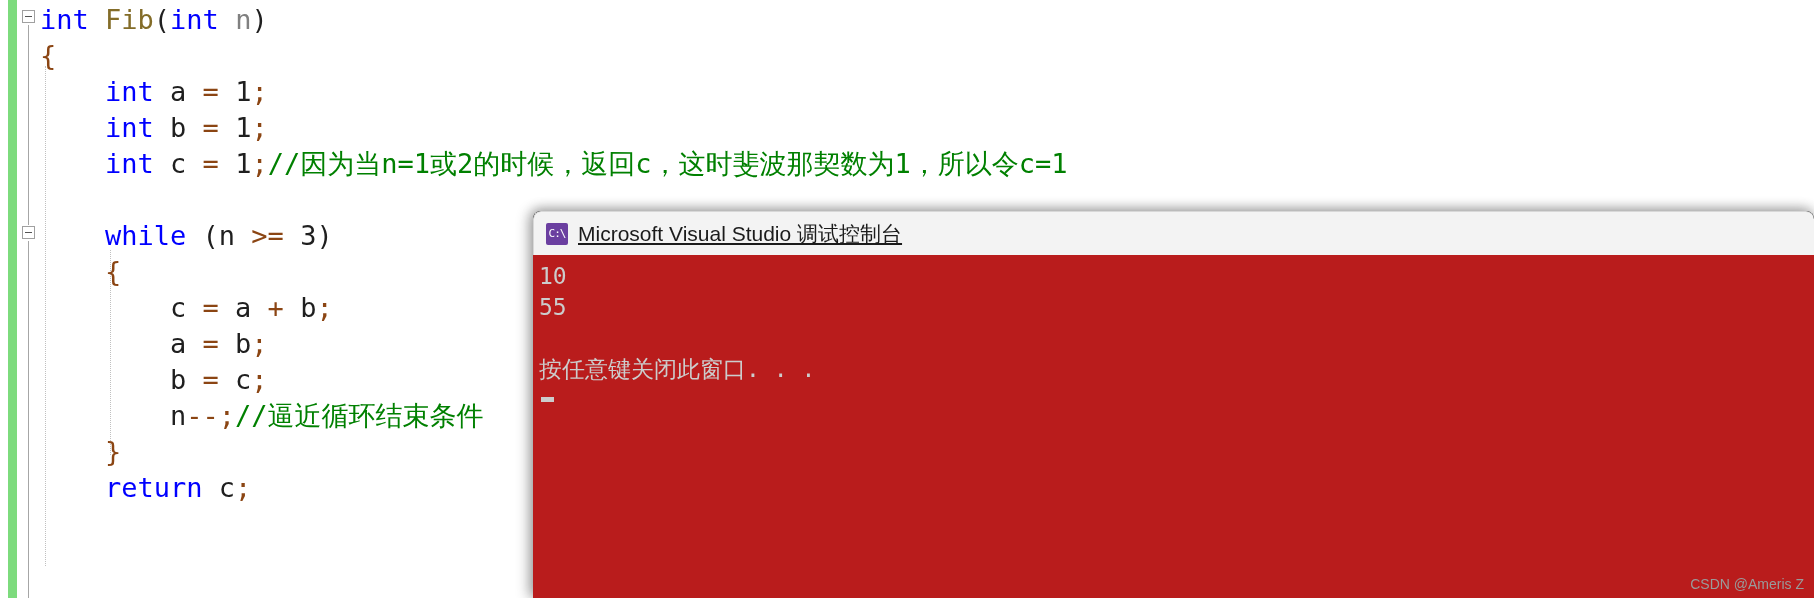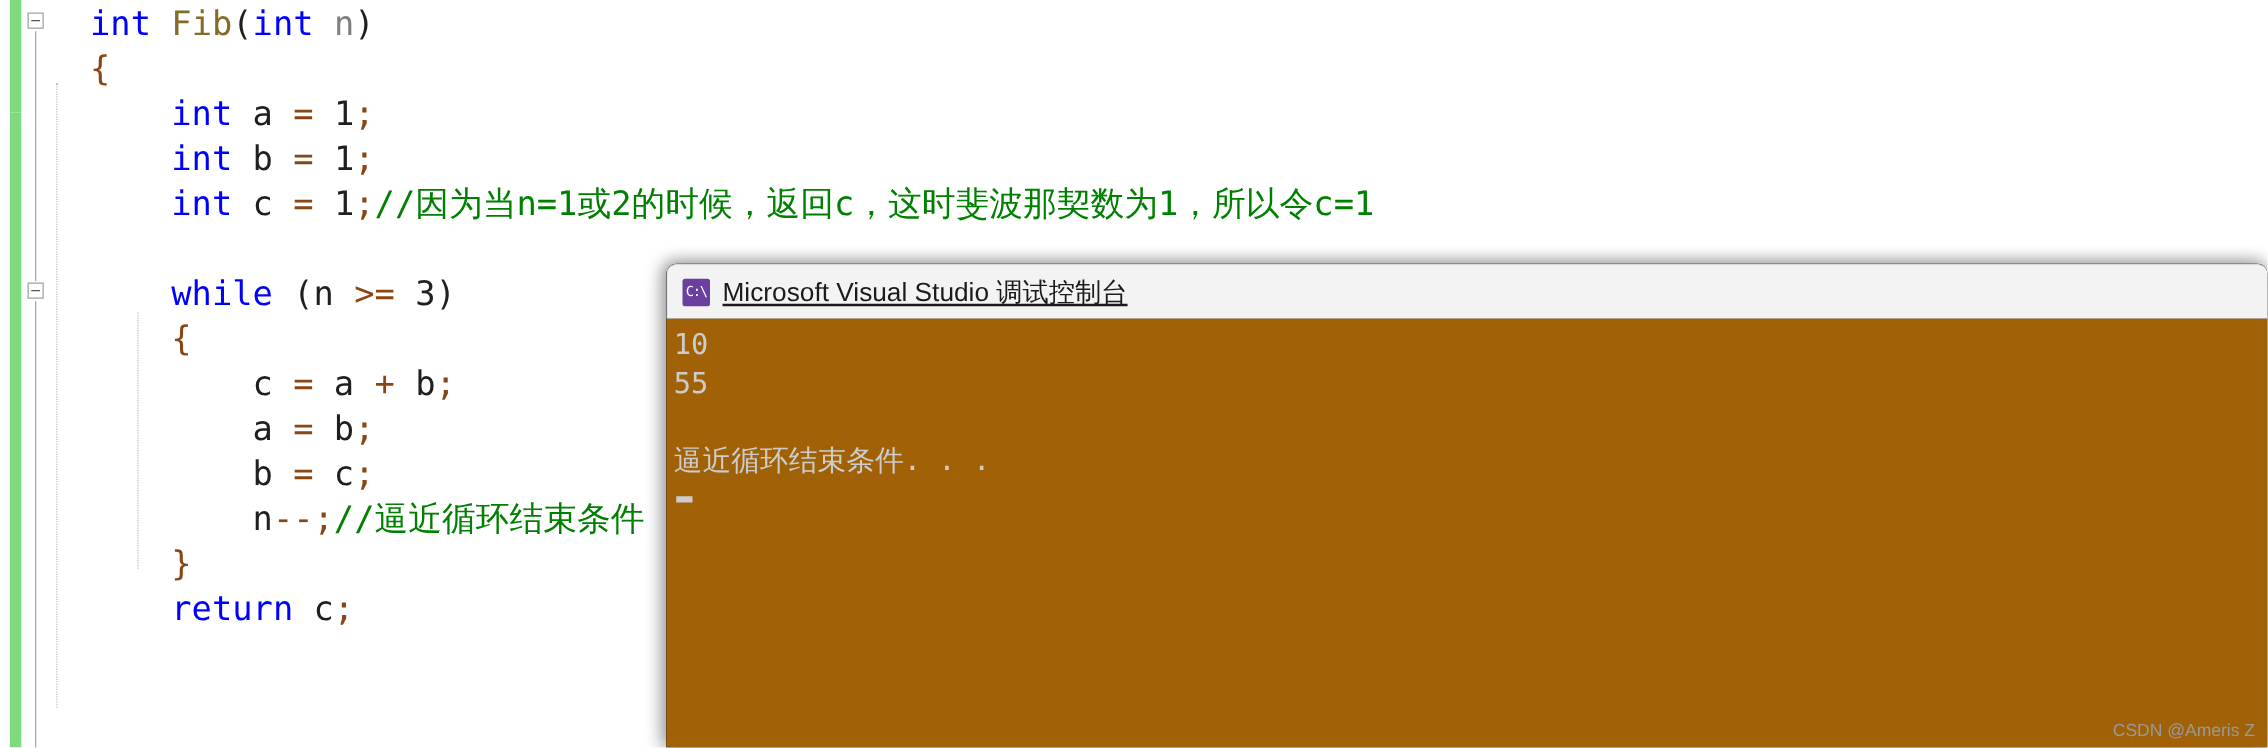--- a/index.html
+++ b/index.html
@@ -49,21 +49,20 @@
     line-height: 36px;
     white-space: pre;
     letter-spacing: 0px;
   }
   .line {
     position: absolute;
     left: 40px;
     white-space: pre;
     height: 36px;
     line-height: 36px;
-    margin-left: 32px;
   }
   .kw      { color: #0000ff; }
   .fn      { color: #836C28; }
   .id      { color: #1f1f1f; }
   .param   { color: #808080; }
   .num     { color: #1f1f1f; }
   .punct   { color: #1f1f1f; }
   .brace   { color: #8b4513; }
   .semi    { color: #8b4513; }
   .cmt     { color: #008000; }
@@ -150,21 +149,21 @@
     color: #1b1b1b;
     white-space: nowrap;
     text-decoration: underline;
   }
   #console-body {
     position: absolute;
     left: 0;
     top: 44px;
     width: 100%;
     bottom: 0;
-    background: #a16207;
+    background: #b91c1c;
     padding: 6px 0 0 6px;
     box-sizing: border-box;
   }
   .console-line {
     font-family: "DejaVu Sans Mono", monospace;
     font-size: 23px;
     line-height: 31px;
     color: #cccccc;
     white-space: pre;
     height: 31px;
@@ -228,19 +227,19 @@
       <div class="glyph">C:\</div>
     </div>
     <div id="console-title-text">Microsoft Visual Studio 调试控制台</div>
   </div>
 
   <div id="console-body">
     <div id="console-output">
         <div class="console-line">10</div>
         <div class="console-line">55</div>
         <div class="console-blank"></div>
-        <div class="console-line">逼近循环结束条件. . .</div>
+        <div class="console-line">按任意键关闭此窗口. . .</div>
       </div>
     <div id="console-cursor"></div>
   </div>
 </div>
 
 <div id="watermark">CSDN @Ameris Z</div>
 
 </body></html>

